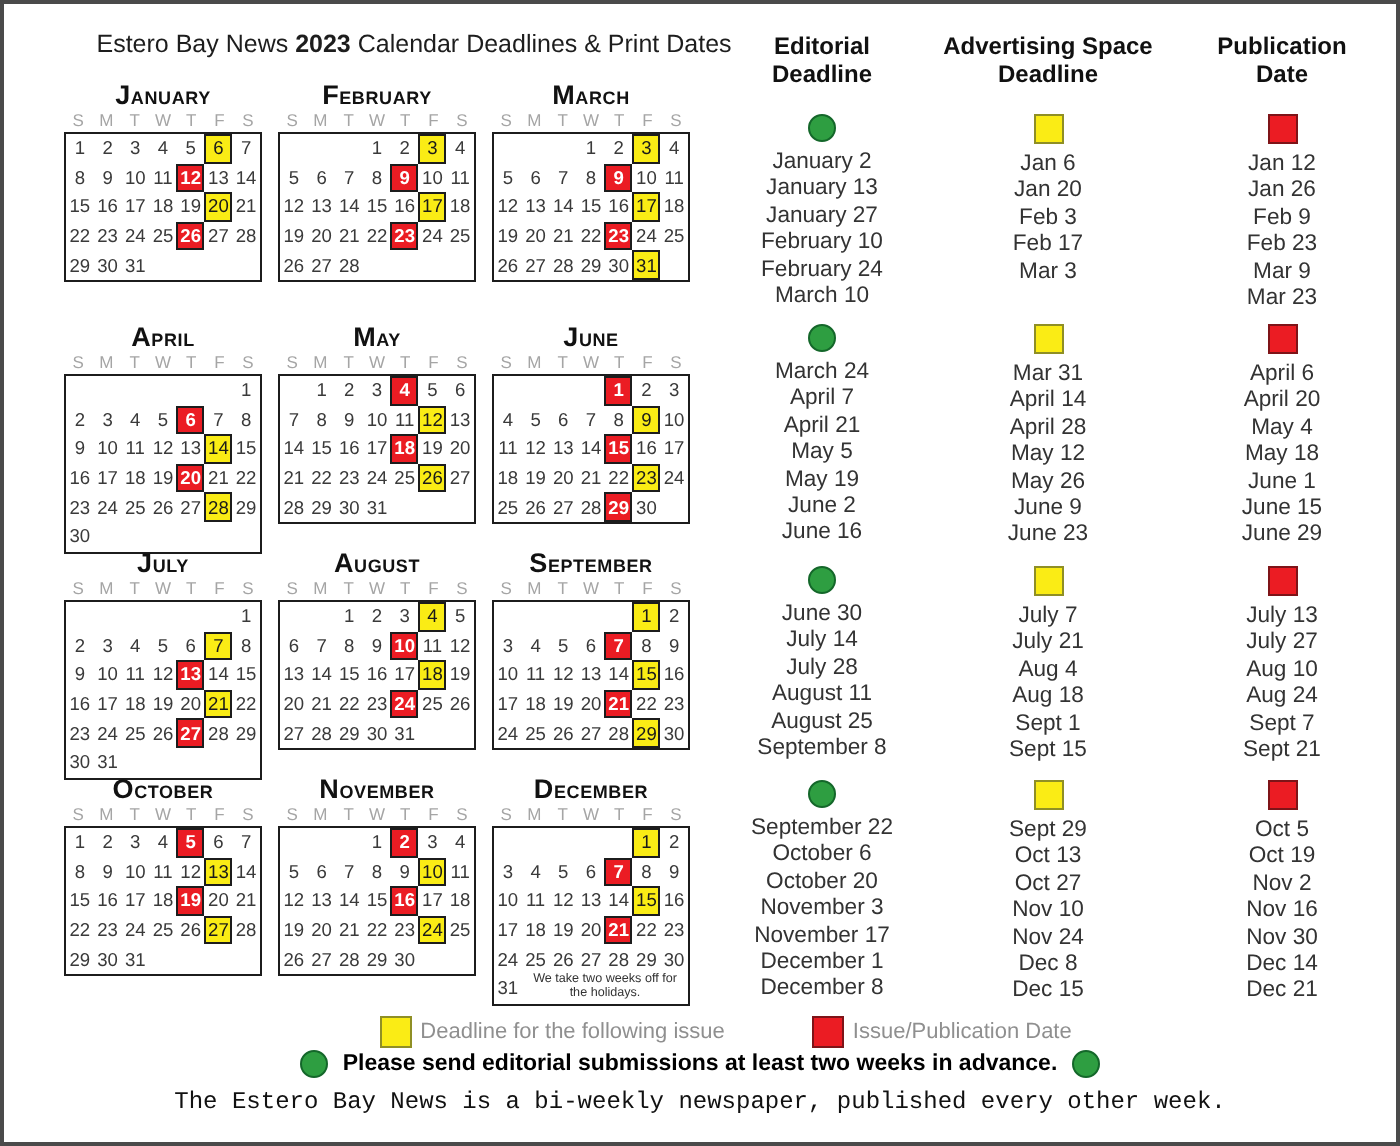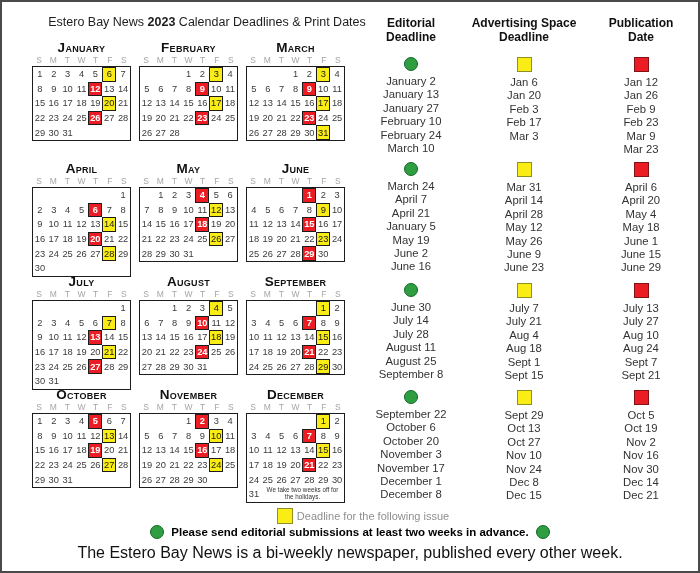--- a/index.html
+++ b/index.html
@@ -45,21 +45,21 @@
   
   .legend-row{position:absolute;top:506px;left:0;width:100%;display:flex;justify-content:center;
               gap:44px;padding-left:26px;box-sizing:border-box;color:#8f8f8f;font-size:11px;}
   .legend-item{display:flex;align-items:center;gap:4px;}
   .lsq{width:16px;height:16px;display:inline-block;box-sizing:border-box;}
   .submit-note{position:absolute;top:523px;left:0;width:100%;display:flex;align-items:center;
                justify-content:center;gap:7px;font-size:11.5px;font-weight:bold;color:#000;}
   .gc{width:12px;height:12px;border-radius:50%;background:#2E9E41;border:1.5px solid #14672A;
       display:inline-block;box-sizing:content-box;}
   .footer-serif{position:absolute;top:542px;left:0;width:100%;text-align:center;
-                font-family:Liberation Sans, sans-serif;font-size:16px;color:#111;}
+                font-family:Liberation Mono, monospace;font-size:12px;color:#111;}
 </style>
 </head>
 <body>
 
 <div class="page">
 
   <div class="main-title">
     <span>Estero Bay News </span><b>2023</b><span> Calendar Deadlines &amp; Print Dates</span>
   </div>
 
@@ -686,21 +686,21 @@
           <div class="sline">Mar 9</div>
           <div class="sline">Mar 23</div>
         </div>
       </div>
     <div class="sgroup g2">
         <div class="scol c1">
           <div class="sicon icon-circle"></div>
           <div class="sline">March 24</div>
           <div class="sline">April 7</div>
           <div class="sline">April 21</div>
-          <div class="sline">January 5</div>
+          <div class="sline">May 5</div>
           <div class="sline">May 19</div>
           <div class="sline">June 2</div>
           <div class="sline">June 16</div>
         </div>
         <div class="scol c2">
           <div class="sicon icon-square ysq"></div>
           <div class="sline">Mar 31</div>
           <div class="sline">April 14</div>
           <div class="sline">April 28</div>
           <div class="sline">May 12</div>
@@ -780,20 +780,24 @@
           <div class="sline">Dec 21</div>
         </div>
       </div>
   </div>
 
   <div class="legend-row">
     <span class="legend-item">
       <span class="lsq ysq"></span>
       <span>Deadline for the following issue</span>
     </span>
+    <span class="legend-item">
+      <span class="lsq rsq"></span>
+      <span>Issue/Publication Date</span>
+    </span>
   </div>
 
   <div class="submit-note">
     <span class="gc"></span>
     <span>Please send editorial submissions at least two weeks in advance.</span>
     <span class="gc"></span>
   </div>
 
   <div class="footer-serif">The Estero Bay News is a bi-weekly newspaper, published every other week.</div>
 

